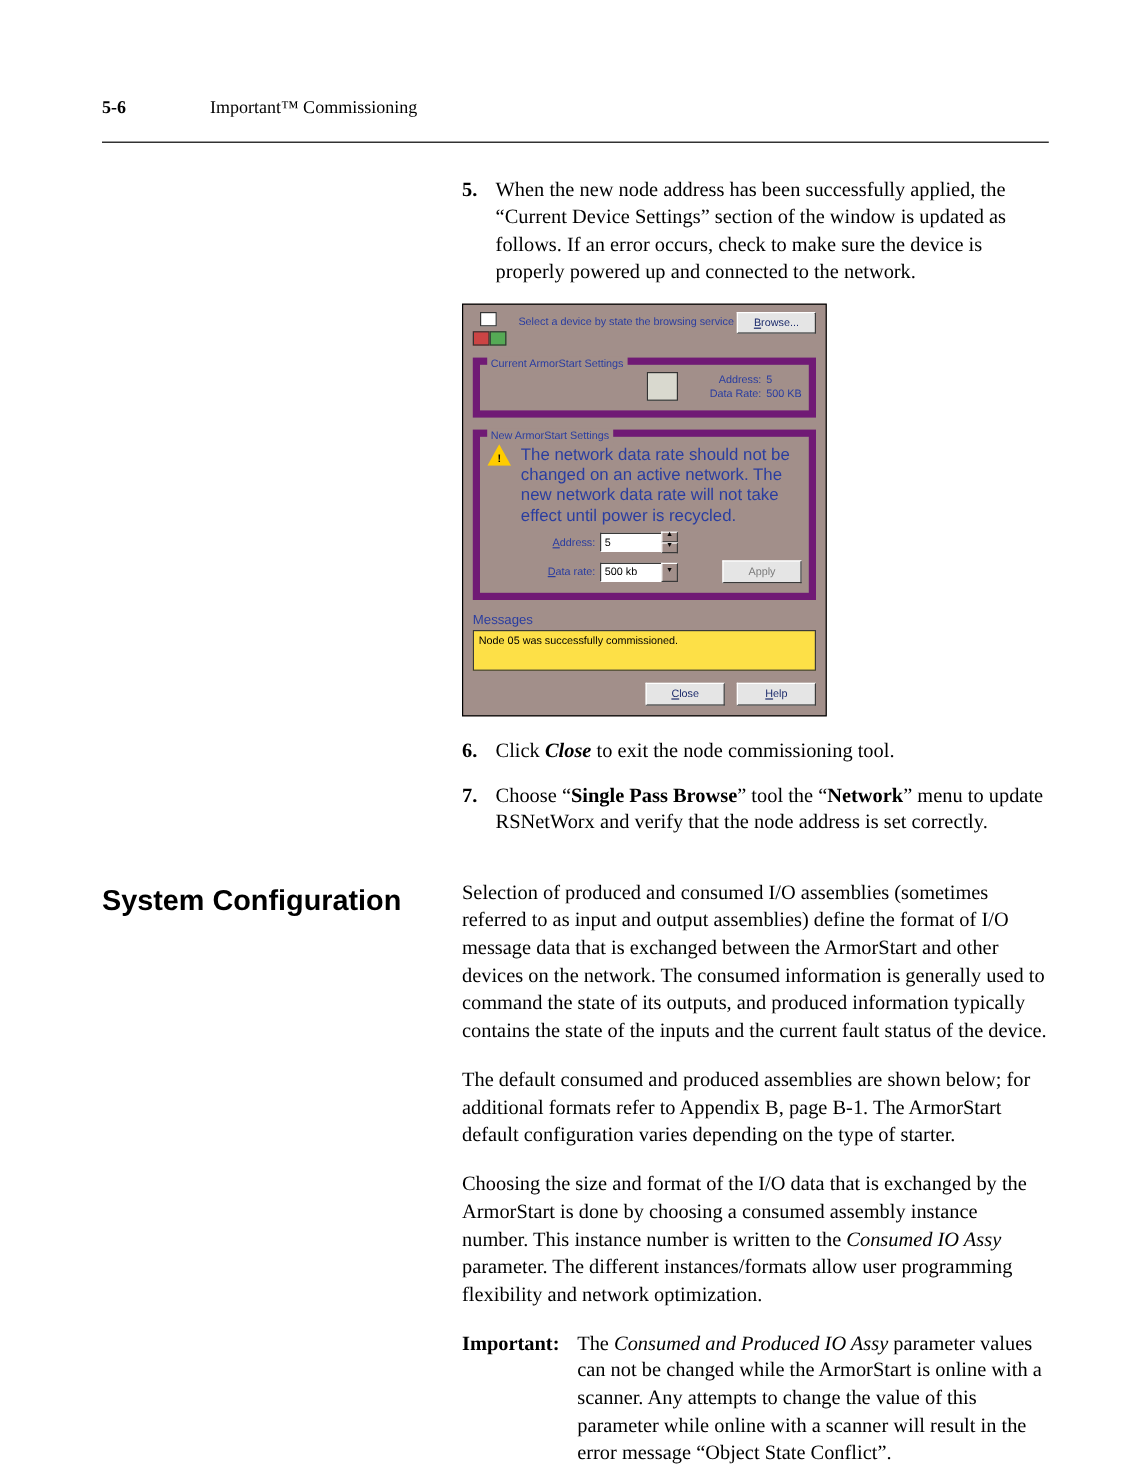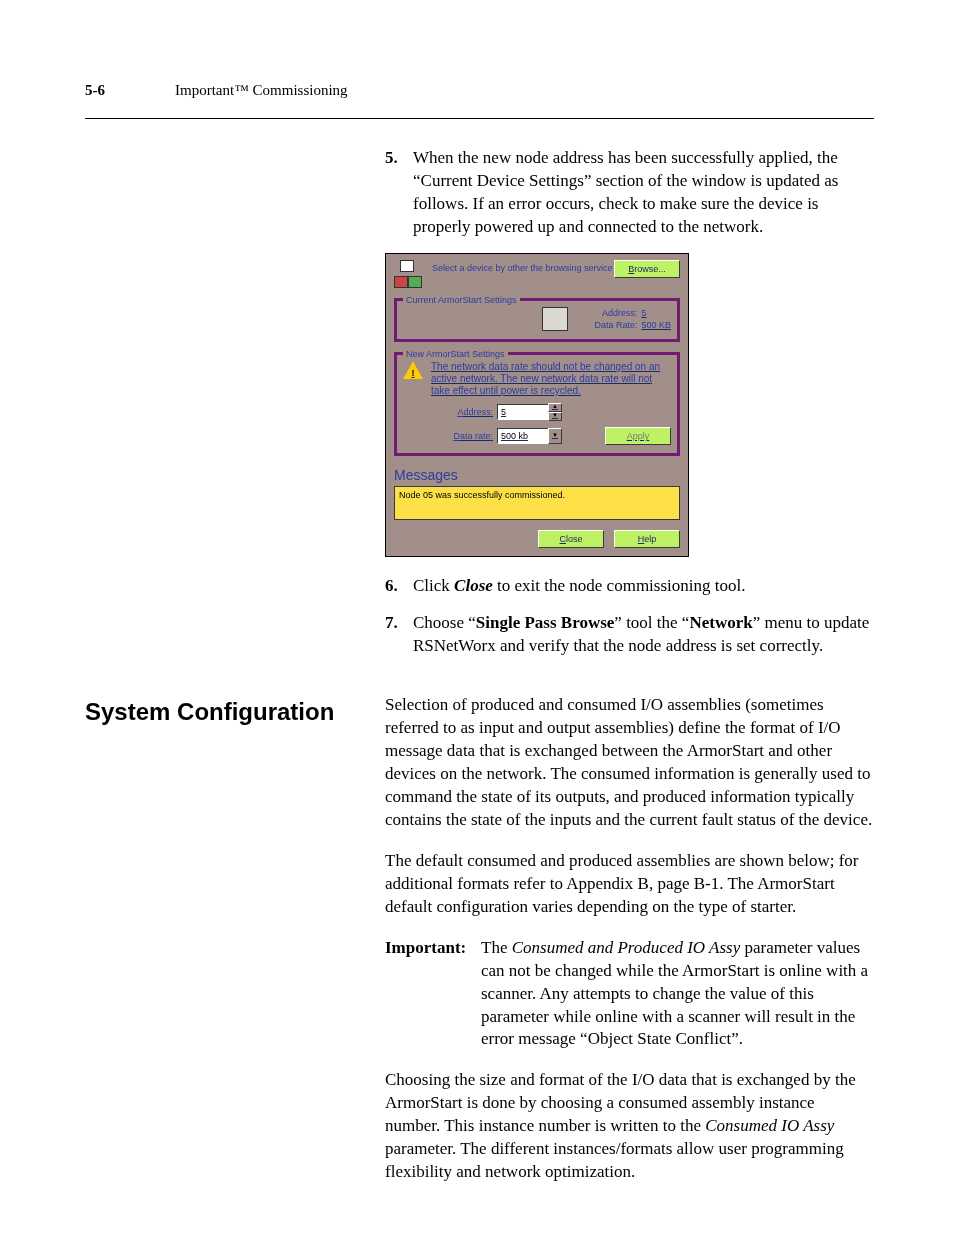--- a/index.html
+++ b/index.html
@@ -68,38 +68,38 @@
   }
   .dlgbody { padding: 6px 8px 8px 8px; }
   .toprow { display:flex; align-items:flex-start; }
   .neticon { width:28px; height:28px; margin-right:10px; position:relative; flex-shrink:0;}
   .neticon .pc { position:absolute; width:12px;height:10px;background:#fff;border:1px solid #333;}
   .neticon .pc1{top:0;left:6px;}
   .neticon .pc2{bottom:0;left:0;background:#c44;}
   .neticon .pc3{bottom:0;right:0;background:#5a5;}
   .toprow .msg { flex:1; font-size:9px; color:#2a3da0; padding-top:2px;}
   .btn {
-    background:#bef264; border:1px solid #fff; border-right-color:#3a3a3a; border-bottom-color:#3a3a3a;
+    background:#e5e5e5; border:1px solid #fff; border-right-color:#3a3a3a; border-bottom-color:#3a3a3a;
     padding:2px 8px; font-size:9px; color:#1b2a6b; text-align:center; min-width:48px; display:inline-block;
   }
-  .grp { border:3px solid #701a75; margin-top:10px; padding:6px 6px 8px 6px; position:relative;text-decoration:underline; }
+  .grp { border:6px solid #701a75; margin-top:10px; padding:6px 6px 8px 6px; position:relative; }
   .grp > .glegend { position:absolute; top:-7px; left:6px; background:#a28f8a; padding:0 3px; font-size:9px; color:#2a3da0;}
   .devicon { width:24px; height:22px; border:1px solid #333; background:#d9d9cf; display:inline-block; margin-right:14px; flex-shrink:0;}
   .row { display:flex; align-items:flex-start;justify-content:flex-end; }
   .kv { font-size:9px; color:#2a3da0; }
   .kv .k { display:inline-block; width:55px; text-align:right; margin-right:4px;}
   .warn { width:20px; height:18px; background:#ffcc00; clip-path: polygon(50% 0, 100% 100%, 0 100%); display:flex;align-items:flex-end;justify-content:center;font-weight:bold;color:#000;margin-right:8px; flex-shrink:0;}
-  .warntxt{ font-size:10px; color:#2a3da0; line-height:1.2; }
+  .warntxt{ font-size:14px; color:#2a3da0; line-height:1.2; }
   .frow { display:flex; align-items:center; justify-content:flex-start; margin-top:6px; }
   .frow .flbl { width:90px; text-align:right; margin-right:4px; font-size:9px; color:#2a3da0;}
   .inp { background:#fff; border:1px solid #3a3a3a; border-right-color:#fff; border-bottom-color:#fff; height:14px; width:44px; font-size:9px; padding:0 3px; color:#000; display:flex; align-items:center;}
   .spin { display:flex; flex-direction:column; margin-left:-1px;}
   .spin div{width:12px;height:7px;background:#a28f8a;border:1px solid #fff;border-right-color:#3a3a3a;border-bottom-color:#3a3a3a;font-size:6px;text-align:center;line-height:5px;color:#000;}
   .msgsec { margin-top:10px; }
-  .msglbl { font-size:14px; color:#2a3da0; margin-bottom:1px;}
+  .msglbl { font-size:11px; color:#2a3da0; margin-bottom:1px;}
   .msgbox { background:#fde047; border:1px solid #3a3a3a; height:28px; padding:2px 4px; font-size:9px; color:#000;}
   .btnrow { display:flex; justify-content:flex-end; gap:10px; margin-top:10px; }
   u{text-decoration:underline;}
 </style>
 </head>
 <body>
 
 <div class="header">
   <span class="pagenum">5-6</span>
   <span class="hdrtitle">Important™ Commissioning</span>
@@ -116,21 +116,21 @@
     </ol>
 
     <div class="dlg">
       <div class="dlgbody">
         <div class="toprow">
           <div class="neticon">
             <div class="pc pc1"></div>
               <div class="pc pc2"></div>
               <div class="pc pc3"></div>
           </div>
-          <div class="msg">Select a device by other the browsing service</div>
+          <div class="msg">Select a device by state the browsing service</div>
           <span class="btn"><u>B</u><span>rowse...</span></span>
         </div>
 
         <div class="grp">
           <span class="glegend">Current ArmorStart Settings</span>
           <div class="row">
             <span class="devicon"></span>
             <div class="kv">
               <div><span class="k">Address:</span><span>5</span></div>
               <div><span class="k">Data Rate:</span><span>500 KB</span></div>
@@ -192,23 +192,23 @@
   </div>
 </div>
 
 <div class="cols" style="margin-top:22px;">
   <div class="leftcol">
     <div class="hsec">System Configuration</div>
   </div>
   <div class="rightcol">
     <div class="para">Selection of produced and consumed I/O assemblies (sometimes referred to as input and output assemblies) define the format of I/O message data that is exchanged between the ArmorStart and other devices on the network. The consumed information is generally used to command the state of its outputs, and produced information typically contains the state of the inputs and the current fault status of the device.</div>
     <div class="para">The default consumed and produced assemblies are shown below; for additional formats refer to Appendix B, page B-1. The ArmorStart default configuration varies depending on the type of starter.</div>
+    <div class="para">
+      <span>Choosing the size and format of the I/O data that is exchanged by the ArmorStart is done by choosing a consumed assembly instance number. This instance number is written to the </span><span class="italic">Consumed IO Assy</span><span> parameter. The different instances/formats allow user programming flexibility and network optimization.</span>
+    </div>
     <div class="para imp">
       <span class="lbl">Important:</span>
       <span class="txt">
         <span>The </span><span class="italic">Consumed and Produced IO Assy</span><span> parameter values can not be changed while the ArmorStart is online with a scanner. Any attempts to change the value of this parameter while online with a scanner will result in the error message “Object State Conflict”.</span>
       </span>
     </div>
-    <div class="para">
-      <span>Choosing the size and format of the I/O data that is exchanged by the ArmorStart is done by choosing a consumed assembly instance number. This instance number is written to the </span><span class="italic">Consumed IO Assy</span><span> parameter. The different instances/formats allow user programming flexibility and network optimization.</span>
-    </div>
   </div>
 </div>
 
 </body></html>

